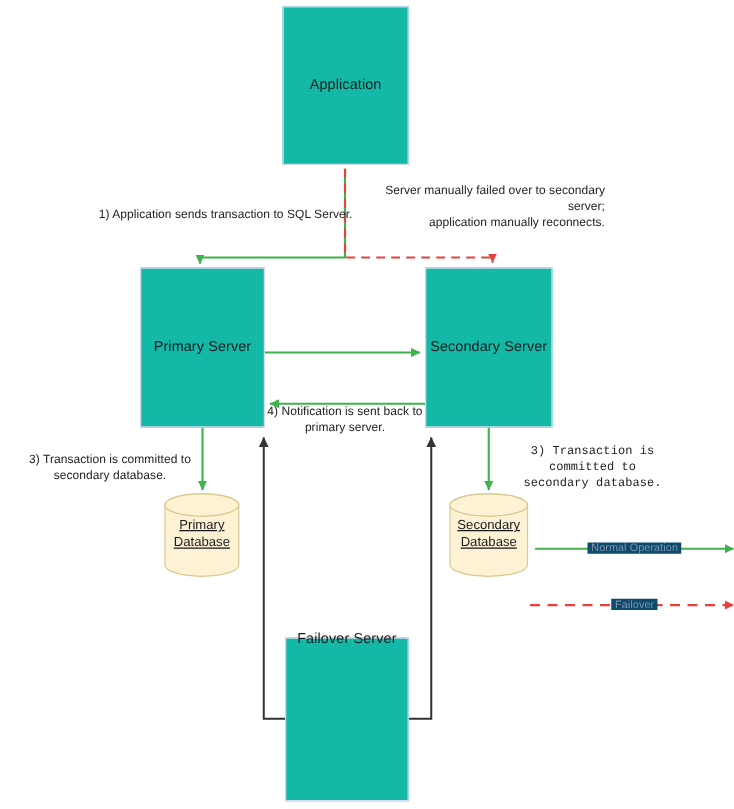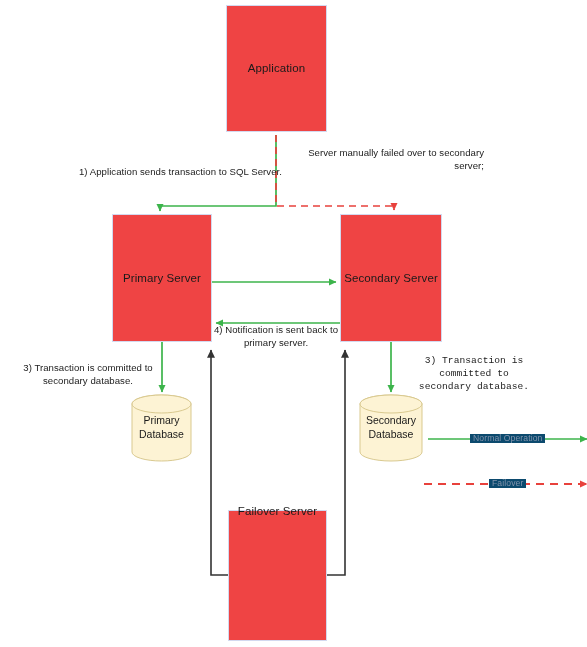--- a/index.html
+++ b/index.html
@@ -27,36 +27,37 @@
   }
   .node {
     position: absolute;
     box-sizing: border-box;
     display: flex;
     align-items: center;
     justify-content: center;
     text-align: center;
   }
   .box-node {
-    background: #ef4444;
+    background: #14b8a6;
     border: 1px solid #d3d9ef;
   }
   .box-label {
     font-size: 11.5px;
     color: #1a1a1a;
     font-weight: 400;
     line-height: 1.25;
     letter-spacing: 0.1px;
   }
   .db-label {
     font-size: 10.5px;
     color: #1a1a1a;
     line-height: 1.3;
     position: relative;
     z-index: 2;
+    text-decoration: underline;
   }
   .db-node {
     position: absolute;
   }
   .db-node .db-text-wrap {
     position: absolute;
     left: 0;
     top: 0;
     width: 100%;
     height: 100%;
@@ -164,20 +165,21 @@
   <div class="node box-node" style="left:228px; top:510px; width:99px; height:131px;">
     <span class="box-label" style="position:relative; top:-64px;">Failover Server</span>
   </div>
 
   <div class="annotation" style="left:78px; top:166px; width:205px;">
     <span>1) Application sends transaction to SQL Server.</span>
   </div>
 
   <div class="annotation" style="left:288px; top:147px; width:196px; text-align:right;">
     <span>Server manually failed over to secondary server;</span><br>
+    <span>application manually reconnects.</span>
   </div>
 
 
   <div class="annotation" style="left:203px; top:324px; width:146px;">
     <span>4) Notification is sent back to</span><br>
     <span>primary server.</span>
   </div>
 
   <div class="annotation" style="left:14px; top:362px; width:148px;">
     <span>3) Transaction is committed to</span><br>

